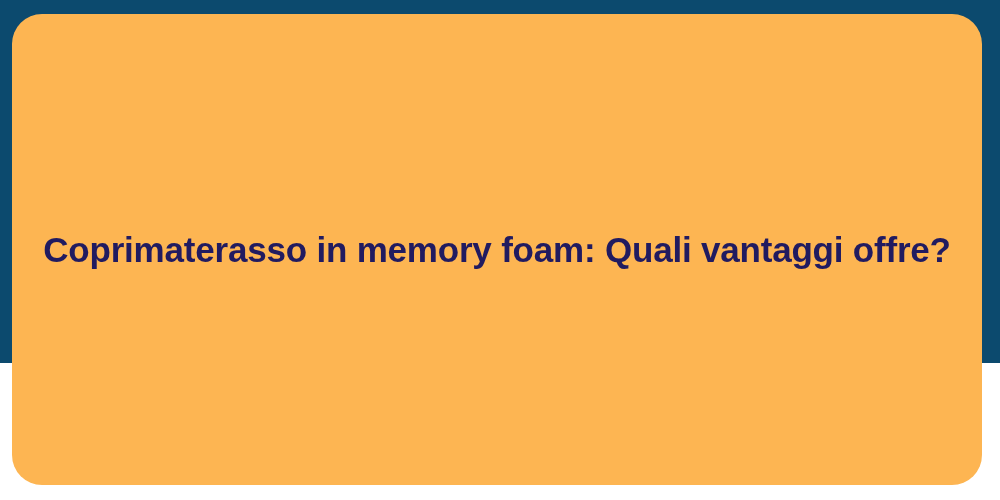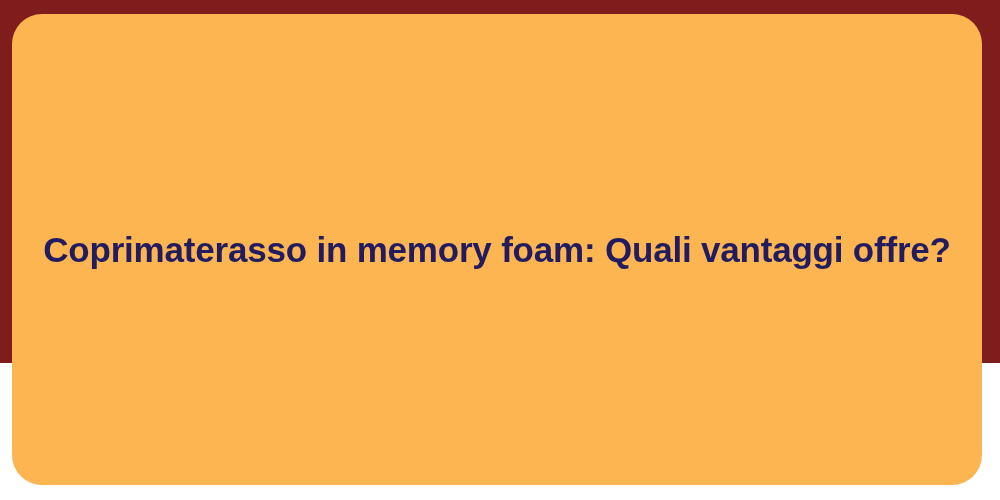--- a/index.html
+++ b/index.html
@@ -13,21 +13,21 @@
     height: 500px;
     overflow: hidden;
     font-family: "Liberation Sans", sans-serif;
   }
 
   .frame {
     position: relative;
     box-sizing: border-box;
     width: 1000px;
     height: 363px;
-    background: #7f1d1d;
+    background: #0c4a6e;
   }
 
   .card {
     position: absolute;
     left: 12px;
     top: 14px;
     width: 970px;
     height: 471px;
     box-sizing: border-box;
     background: #fdb552;

